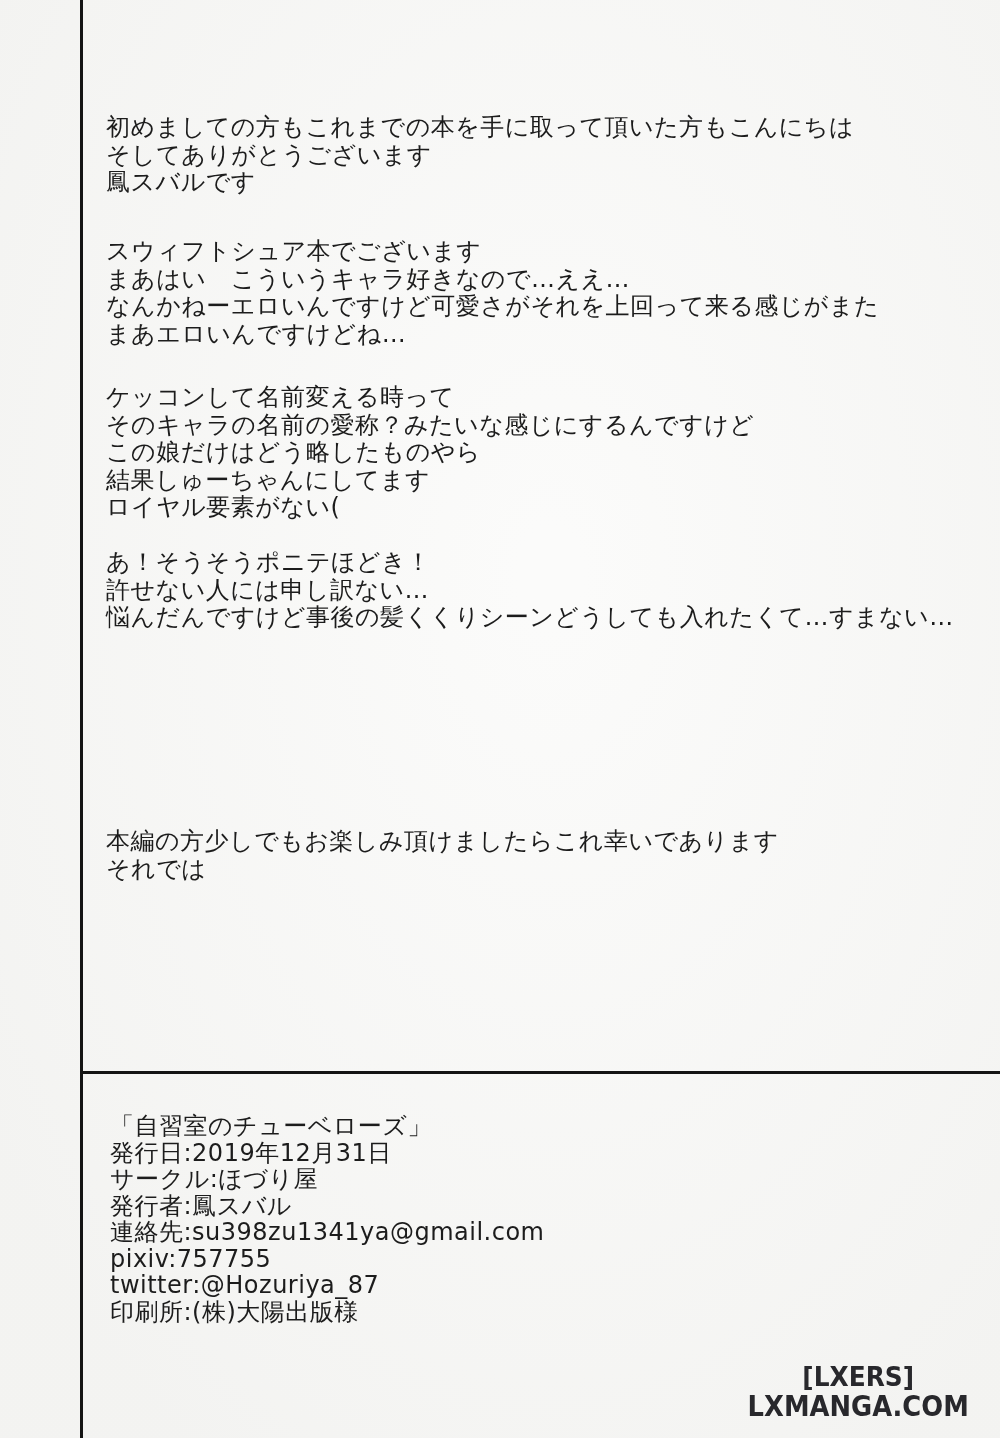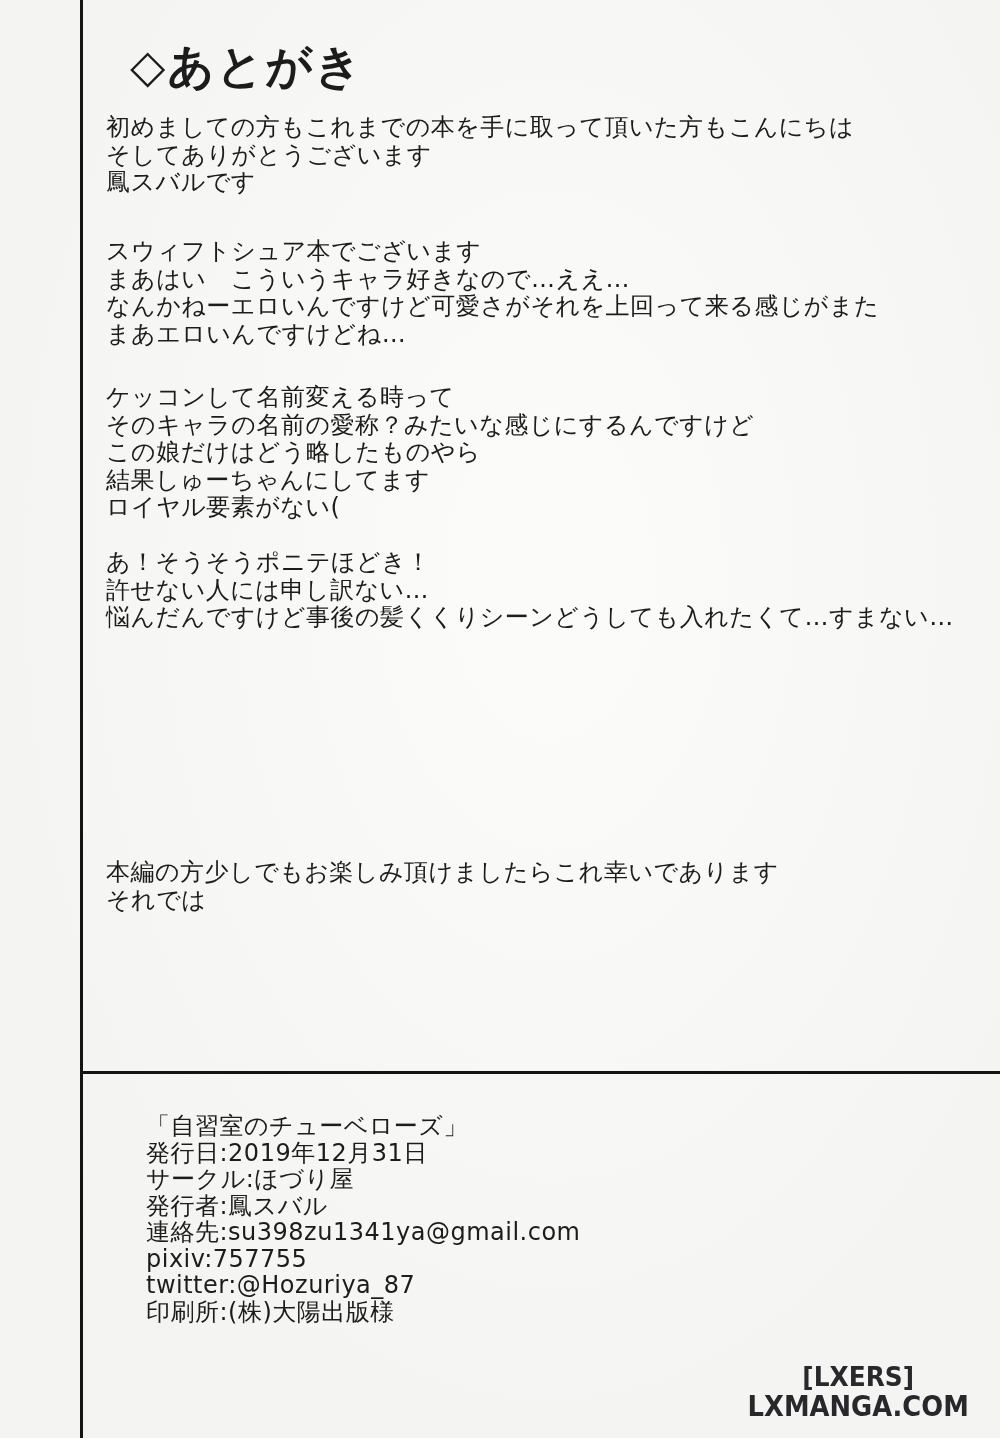--- a/index.html
+++ b/index.html
@@ -59,31 +59,30 @@
     line-height: 27.5px;
     letter-spacing: 0.5px;
     white-space: pre-line;
     color: var(--ink);
   }
   .p1 { top: 114px; }
   .p2 { top: 238px; }
   .p3 { top: 384px; }
   .p4 { top: 549px; }
   .p5 { top: 667px; }
-  .p6 { top: 859px; }
+  .p6 { top: 828px; }
   .colophon {
     position: absolute;
     left: 110px;
     top: 1113px;
     font-size: 24px;
     line-height: 26.5px;
     letter-spacing: 0.5px;
     white-space: pre-line;
     color: var(--ink);
-    margin-left: 36px;
   }
   .warning {
     position: absolute;
     left: 110px;
     top: 1336px;
     font-size: 24px;
     letter-spacing: 0.5px;
     color: var(--ink);
     white-space: nowrap;
   }
@@ -100,21 +99,20 @@
   .watermark .wm-line1 { font-size: 27px; transform: scaleX(0.92); }
   .watermark .wm-line2 { font-size: 28px; transform: scaleX(0.92); }
 </style>
 </head>
 <body>
 
 <div class="page">
 
   <div class="v-rule"></div>
 
-  <h1 class="title">◇あとがき</h1>
 
   <div class="para p1">初めましての方もこれまでの本を手に取って頂いた方もこんにちは
 そしてありがとうございます
 鳳スバルです</div>
 
   <div class="para p2">スウィフトシュア本でございます
 まあはい　こういうキャラ好きなので…ええ…
 なんかねーエロいんですけど可愛さがそれを上回って来る感じがまた
 まあエロいんですけどね…</div>
 

